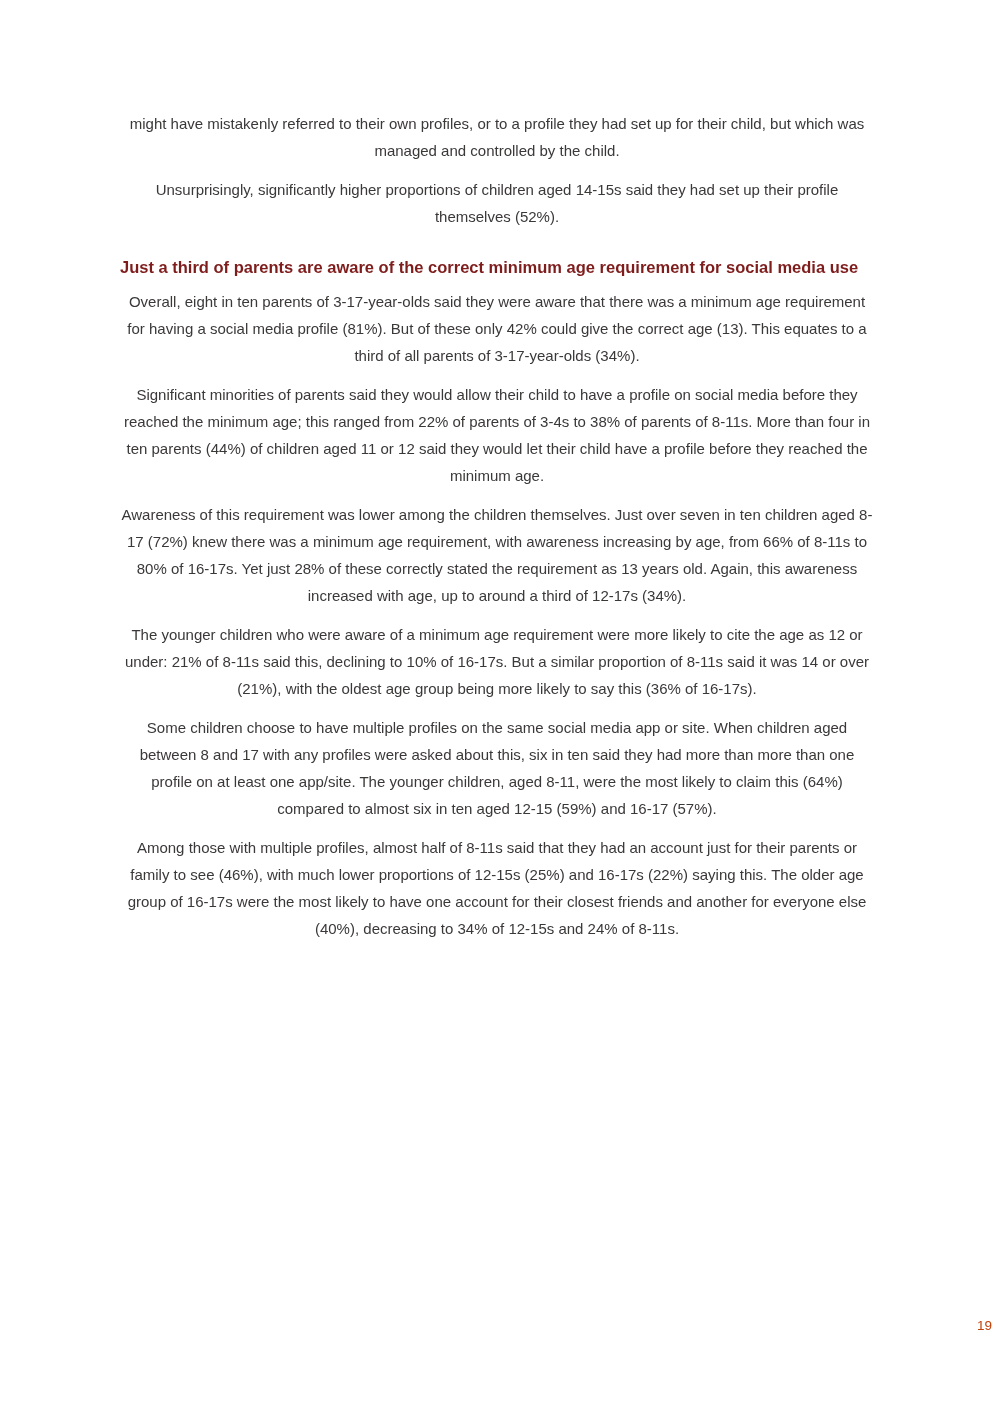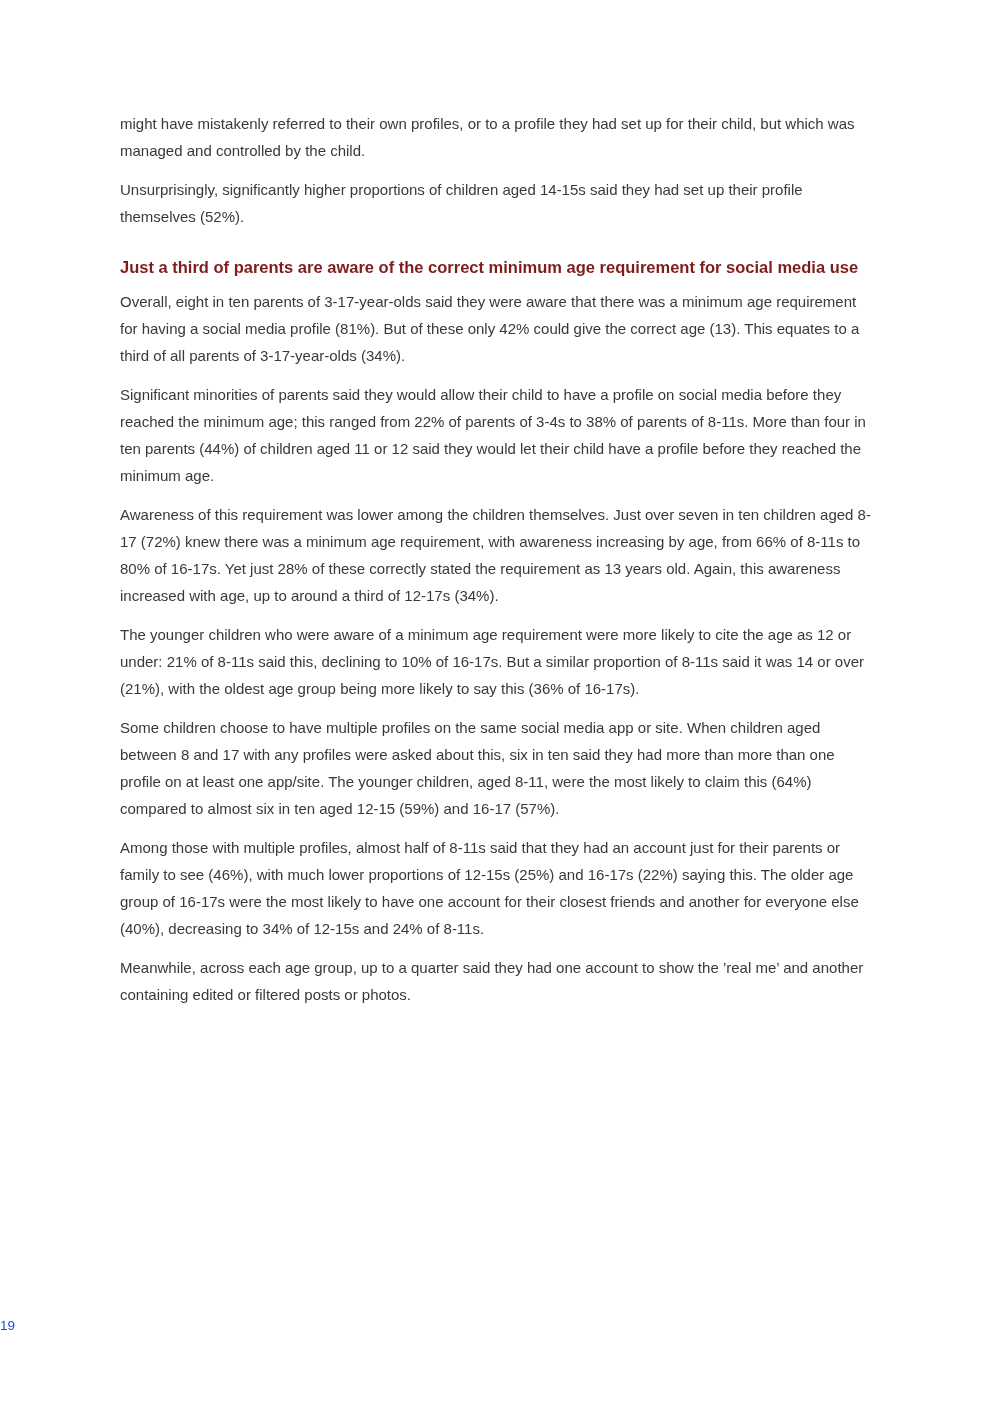--- a/index.html
+++ b/index.html
@@ -20,38 +20,38 @@
     position: absolute;
     left: 120px;
     top: 110px;
     width: 754px;
   }
   .body-para {
     font-size: 15px;
     line-height: 27px;
     color: #3b3838;
     margin-bottom: 12px;
-    text-align: left;
+    text-align: center;
   }
   .section-heading {
     font-size: 16.5px;
     line-height: 26px;
     font-weight: bold;
     color: #7f1d1d;
     margin-top: 24px;
     margin-bottom: 8px;
   }
   .page-number {
     position: absolute;
     left: 0;
     right: 0;
     top: 1318px;
-    text-align: left;
+    text-align: right;
     font-size: 13.5px;
-    color: #1d4ed8;
+    color: #c2410c;
   }
 </style>
 </head>
 <body>
 
 <div class="page">
   <div class="content">
 
     <p class="body-para">might have mistakenly referred to their own profiles, or to a profile they had set up for their child, but which was managed and controlled by the child.</p>
 
@@ -67,18 +67,17 @@
 
     <p class="body-para">Awareness of this requirement was lower among the children themselves. Just over seven in ten children aged 8-17 (72%) knew there was a minimum age requirement, with awareness increasing by age, from 66% of 8-11s to 80% of 16-17s. Yet just 28% of these correctly stated the requirement as 13 years old. Again, this awareness increased with age, up to around a third of 12-17s (34%).</p>
 
     <p class="body-para">The younger children who were aware of a minimum age requirement were more likely to cite the age as 12 or under: 21% of 8-11s said this, declining to 10% of 16-17s. But a similar proportion of 8-11s said it was 14 or over (21%), with the oldest age group being more likely to say this (36% of 16-17s).</p>
 
 
     <p class="body-para">Some children choose to have multiple profiles on the same social media app or site. When children aged between 8 and 17 with any profiles were asked about this, six in ten said they had more than more than one profile on at least one app/site. The younger children, aged 8-11, were the most likely to claim this (64%) compared to almost six in ten aged 12-15 (59%) and 16-17 (57%).</p>
 
     <p class="body-para">Among those with multiple profiles, almost half of 8-11s said that they had an account just for their parents or family to see (46%), with much lower proportions of 12-15s (25%) and 16-17s (22%) saying this. The older age group of 16-17s were the most likely to have one account for their closest friends and another for everyone else (40%), decreasing to 34% of 12-15s and 24% of 8-11s.</p>
 
-    <p class="body-para">Meanwhile, across each age group, up to a quarter said they had one account to show the ’real me’ and another containing edited or filtered posts or photos.</p>
 
   </div>
 
   <div class="page-number">19</div>
 </div>
 
 </body></html>

